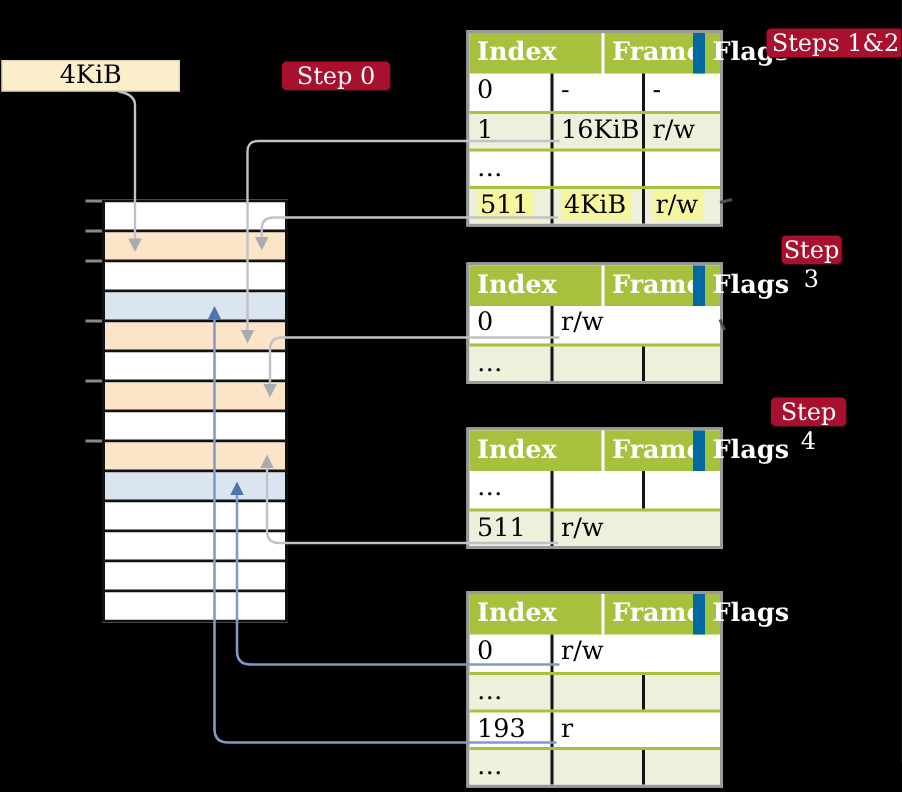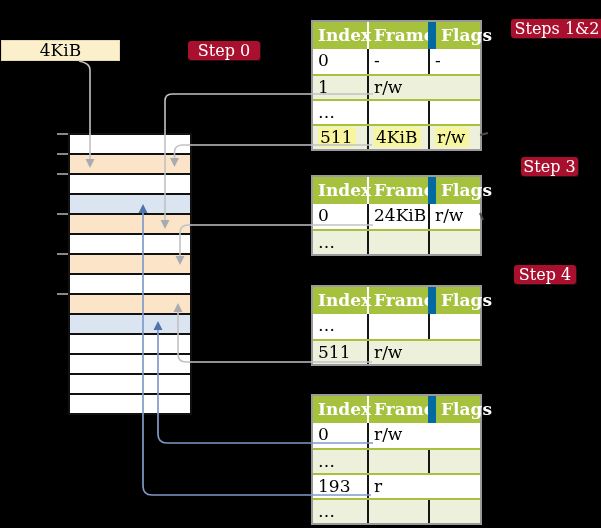--- a/index.html
+++ b/index.html
@@ -39,22 +39,22 @@
   }
   
   .badge{
     position:absolute;height:19px;box-sizing:border-box;
     background:var(--badge-bg);color:var(--badge-text);
     border-radius:3px;font-size:16px;line-height:19px;text-align:center;
     box-shadow:1px 1px 0 #2b0b14;z-index:6;
   }
   #badge-step0{left:188px;top:41px;width:72px;}
   #badge-steps12{left:511px;top:19px;width:92px;}
-  #badge-step3{left:521px;top:157px;width:57px;}
-  #badge-step4{left:514px;top:265px;width:62px;}
+  #badge-step3{left:521px;top:157px;width:40px;}
+  #badge-step4{left:514px;top:265px;width:50px;}
   
   .memcol{
     position:absolute;left:68px;top:133px;width:124px;height:282px;
     border:2px solid #111;box-sizing:border-box;background:#fff;z-index:1;
   }
   .mem-row{height:20px;box-sizing:border-box;border-bottom:2px solid #111;}
   .mem-row:last-child{height:18px;border-bottom:none;}
   .mem-row.plain{background:var(--frame-plain);}
   .mem-row.page-table{background:var(--frame-page-table);}
   .mem-row.mapped-page{background:var(--frame-mapped);}
@@ -67,21 +67,21 @@
   #table-1{top:20px;}
   #table-2{top:175px;}
   #table-3{top:285px;}
   #table-4{top:394px;}
   .pt-head{display:flex;height:27px;background:var(--table-header-bg);}
   .pt-hcell{
     box-sizing:border-box;padding-left:5px;font-weight:bold;font-size:17px;
     line-height:26px;color:var(--table-header-text);
   }
   .pt-hcell:nth-child(1){width:54px;}
-  .pt-hcell:nth-child(2){width:61px;border-left:2px solid #fff;}
+  .pt-hcell:nth-child(2){width:61px;border-left:2px solid #fff;margin-left:34px;}
   .pt-hcell:nth-child(3){width:52px;border-left:8px solid #0369a1;}
   .pt-row{display:flex;height:25px;box-sizing:border-box;}
   .pt-row + .pt-row{border-top:2px solid var(--row-divider);}
   .pt-row.alt{background:var(--table-row-alt-bg);}
   .pt-cell{
     box-sizing:border-box;padding-left:5px;font-size:17px;line-height:23px;
     overflow:hidden;white-space:nowrap;
   }
   .pt-cell:nth-child(1){width:54px;}
   .pt-cell:nth-child(2){width:61px;border-left:2px solid var(--cell-divider);}
@@ -144,20 +144,21 @@
         <div class="pt-hcell">Frame</div>
         <div class="pt-hcell">Flags</div>
       </div>
       <div class="pt-row">
         <div class="pt-cell">0</div>
         <div class="pt-cell">-</div>
         <div class="pt-cell">-</div>
       </div>
       <div class="pt-row alt">
         <div class="pt-cell">1</div>
+        <div class="pt-cell">16KiB</div>
         <div class="pt-cell">r/w</div>
       </div>
       <div class="pt-row">
         <div class="pt-cell">…</div>
         <div class="pt-cell"></div>
         <div class="pt-cell"></div>
       </div>
       <div class="pt-row alt">
         <div class="pt-cell"><span class="hl">511</span></div>
         <div class="pt-cell"><span class="hl">4KiB</span></div>
@@ -165,21 +166,20 @@
       </div>
     </div>
   <div class="pt-table" id="table-2">
       <div class="pt-head">
         <div class="pt-hcell">Index</div>
         <div class="pt-hcell">Frame</div>
         <div class="pt-hcell">Flags</div>
       </div>
       <div class="pt-row">
         <div class="pt-cell">0</div>
-        <div class="pt-cell">24KiB</div>
         <div class="pt-cell">r/w</div>
       </div>
       <div class="pt-row alt">
         <div class="pt-cell">…</div>
         <div class="pt-cell"></div>
         <div class="pt-cell"></div>
       </div>
     </div>
   <div class="pt-table" id="table-3">
       <div class="pt-head">

